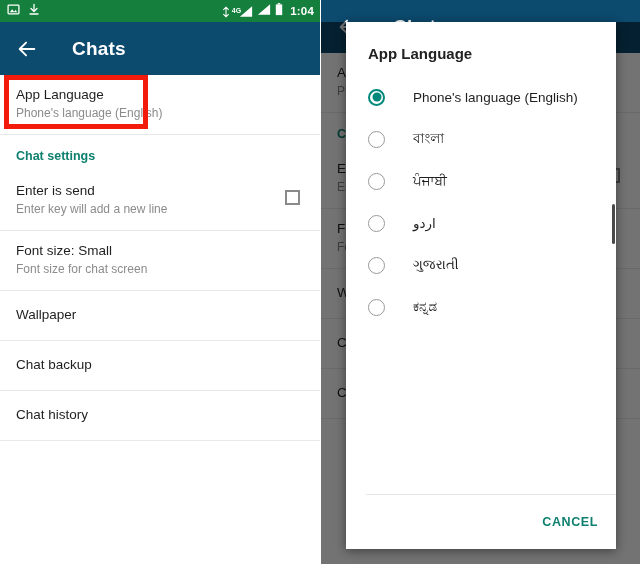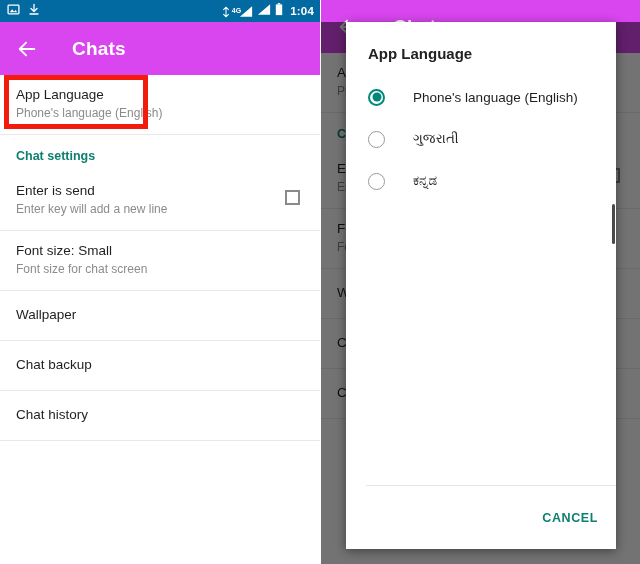--- a/index.html
+++ b/index.html
@@ -10,33 +10,33 @@
     overflow:hidden;
   }
   .screen { position:relative; width:640px; height:564px; display:flex; }
 
   
   .panel { position:relative; width:320px; height:564px; background:#ffffff; overflow:hidden; }
   .panel.right { border-left:1px solid #ffffff; }
 
   
   .statusbar {
-    position:relative; height:22px; background:#0369a1;
+    position:relative; height:22px; background:#15803d;
     display:flex; align-items:center; padding:0 6px 0 7px;
   }
   .sb-left { display:flex; align-items:center; gap:8px; }
   .sb-right { margin-left:auto; display:flex; align-items:center; gap:4px; }
   .sb-ico { display:block; }
   .sb-time { color:#ffffff; font-size:11.5px; font-weight:bold; letter-spacing:.2px; margin-left:3px; }
   .sb-4g { color:#ffffff; font-size:7px; font-weight:bold; position:relative; top:-4px; left:2px; }
   .sig-wrap { position:relative; display:flex; align-items:flex-end; }
 
   
   .appbar {
-    height:53px; background:#d946ef; display:flex; align-items:center; padding:0 16px;
+    height:53px; background:#0c4a6e; display:flex; align-items:center; padding:0 16px;
   }
   .appbar-title { color:#ffffff; font-size:19px; font-weight:bold; margin-left:34px; letter-spacing:.2px; }
   .back-arrow { width:22px; height:22px; }
 
   
   .settings-list { background:#ffffff; }
   .srow { padding:11px 16px 12px 16px; background:#ffffff; position:relative; }
   .srow + .srow { border-top:1px solid #e8e8e8; }
   .srow-title { font-size:13.5px; color:#1f1f1f; line-height:18px; }
   .srow-sub { font-size:12px; color:#8b8b8b; line-height:17px; margin-top:1px; }
@@ -86,21 +86,21 @@
     content:""; position:absolute; left:50%; top:50%; transform:translate(-50%,-50%);
     width:9px; height:9px; border-radius:50%; background:#00897b;
   }
   .opt-label { font-size:13.5px; color:#1f1f1f; margin-left:28px; white-space:nowrap; }
   .opt-label.rtl { direction:rtl; }
   .dlg-scrollbar {
     position:absolute; right:1px; top:128px; width:3px; height:40px;
     background:#4a4a4a; border-radius:2px; z-index:25;
   }
   .dlg-footer {
-    border-top:1px solid #e6e6e6; height:64px; display:flex; align-items:center;
+    border-top:1px solid #e6e6e6; height:55px; display:flex; align-items:center;
     justify-content:flex-end; padding:0 18px;margin-left:20px;
   }
   .cancel-btn {
     font-size:12.5px; font-weight:bold; color:#0f806f; letter-spacing:.6px;
     background:none; border:none; font-family:inherit; cursor:pointer;
   }
 </style>
 </head>
 <body>
 
@@ -285,20 +285,32 @@
     <div class="dialog">
       <div class="dlg-title">App Language</div>
 
       <div class="dlg-body">
         <div class="opt">
           <span class="radio sel"></span>
           <span class="opt-label">Phone's language (English)</span>
         </div>
         <div class="opt">
           <span class="radio"></span>
+          <span class="opt-label">বাংলা</span>
+        </div>
+        <div class="opt">
+          <span class="radio"></span>
+          <span class="opt-label">ਪੰਜਾਬੀ</span>
+        </div>
+        <div class="opt">
+          <span class="radio"></span>
+          <span class="opt-label rtl">اردو</span>
+        </div>
+        <div class="opt">
+          <span class="radio"></span>
           <span class="opt-label">ગુજરાતી</span>
         </div>
         <div class="opt">
           <span class="radio"></span>
           <span class="opt-label">ಕನ್ನಡ</span>
         </div>
         <div class="dlg-scrollbar"></div>
       </div>
 
       <div class="dlg-footer">

